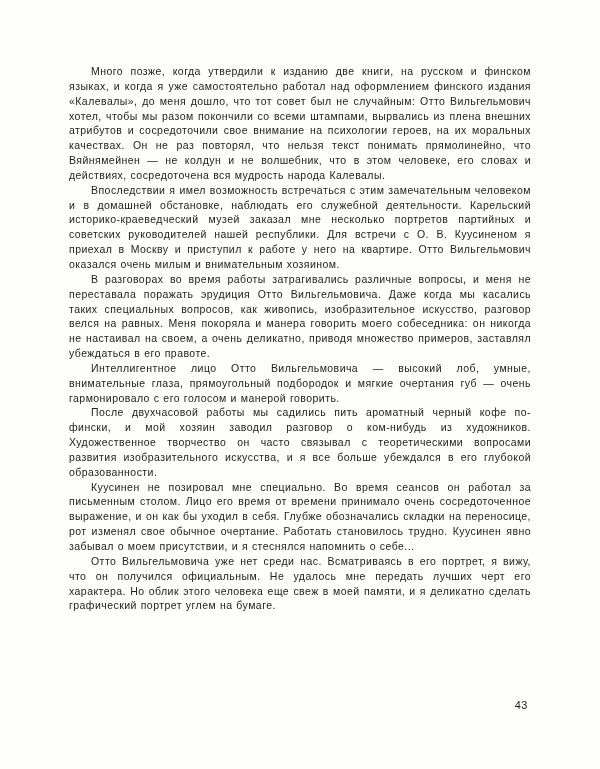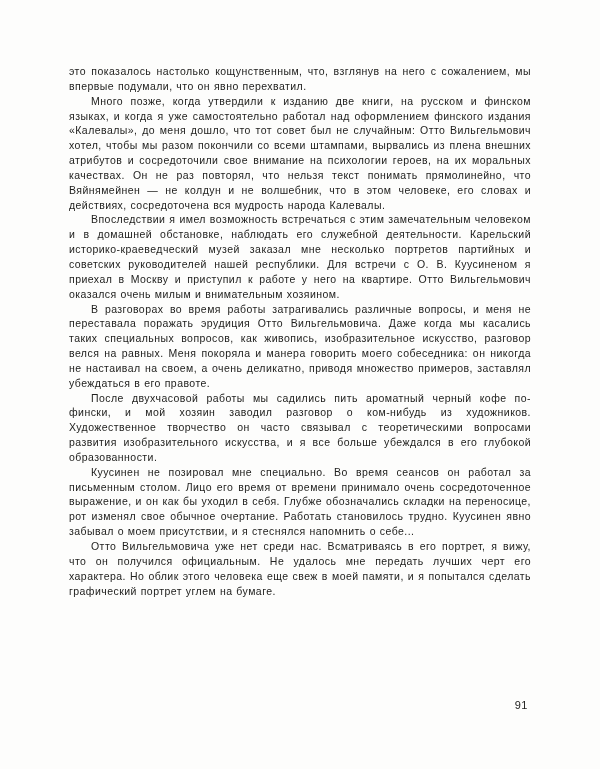--- a/index.html
+++ b/index.html
@@ -41,22 +41,22 @@
     font-size: 11px;
     letter-spacing: 0.5px;
     color: #222220;
   }
 </style>
 </head>
 <body>
 
 <div class="page">
   <div class="text-block">
-    <p class="first">это показалось настолько кощунственным, что, взглянув на него с сожалением, мы впервые подумали, что он явно перехватил.</p>
     <p>Много позже, когда утвердили к изданию две книги, на русском и финском языках, и когда я уже самостоятельно работал над оформлением финского издания «Калевалы», до меня дошло, что тот совет был не случайным: Отто Вильгельмович хотел, чтобы мы разом покончили со всеми штампами, вырвались из плена внешних атрибутов и сосредоточили свое внимание на психологии героев, на их моральных качествах. Он не раз повторял, что нельзя текст понимать прямолинейно, что Вяйнямейнен — не колдун и не волшебник, что в этом человеке, его словах и действиях, сосредоточена вся мудрость народа Калевалы.</p>
     <p>Впоследствии я имел возможность встречаться с этим замечательным человеком и в домашней обстановке, наблюдать его служебной деятельности. Карельский историко-краеведческий музей заказал мне несколько портретов партийных и советских руководителей нашей республики. Для встречи с О. В. Куусиненом я приехал в Москву и приступил к работе у него на квартире. Отто Вильгельмович оказался очень милым и внимательным хозяином.</p>
     <p>В разговорах во время работы затрагивались различные вопросы, и меня не переставала поражать эрудиция Отто Вильгельмовича. Даже когда мы касались таких специальных вопросов, как живопись, изобразительное искусство, разговор велся на равных. Меня покоряла и манера говорить моего собеседника: он никогда не настаивал на своем, а очень деликатно, приводя множество примеров, заставлял убеждаться в его правоте.</p>
+    <p>Интеллигентное лицо Отто Вильгельмовича — высокий лоб, умные, внимательные глаза, прямоугольный подбородок и мягкие очертания губ — очень гармонировало с его голосом и манерой говорить.</p>
     <p>После двухчасовой работы мы садились пить ароматный черный кофе по-фински, и мой хозяин заводил разговор о ком-нибудь из художников. Художественное творчество он часто связывал с теоретическими вопросами развития изобразительного искусства, и я все больше убеждался в его глубокой образованности.</p>
     <p>Куусинен не позировал мне специально. Во время сеансов он работал за письменным столом. Лицо его время от времени принимало очень сосредоточенное выражение, и он как бы уходил в себя. Глубже обозначались складки на переносице, рот изменял свое обычное очертание. Работать становилось трудно. Куусинен явно забывал о моем присутствии, и я стеснялся напомнить о себе...</p>
-    <p>Отто Вильгельмовича уже нет среди нас. Всматриваясь в его портрет, я вижу, что он получился официальным. Не удалось мне передать лучших черт его характера. Но облик этого человека еще свеж в моей памяти, и я попытался сделать графический портрет углем на бумаге.</p>
+    <p>Отто Вильгельмовича уже нет среди нас. Всматриваясь в его портрет, я вижу, что он получился официальным. Не удалось мне передать лучших черт его характера. Но облик этого человека еще свеж в моей памяти, и я деликатно сделать графический портрет углем на бумаге.</p>
   </div>
-  <div class="page-number">91</div>
+  <div class="page-number">43</div>
 </div>
 
 </body></html>

